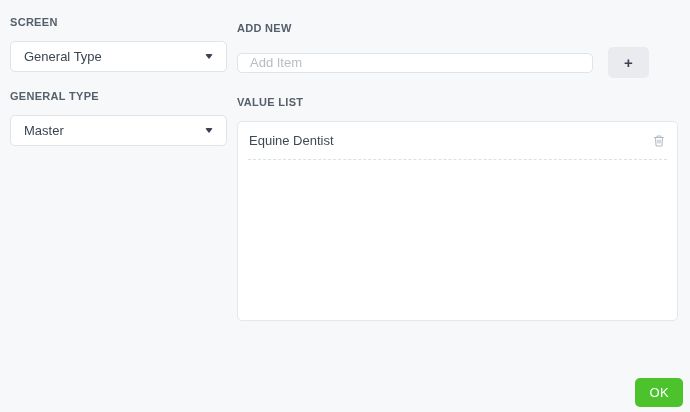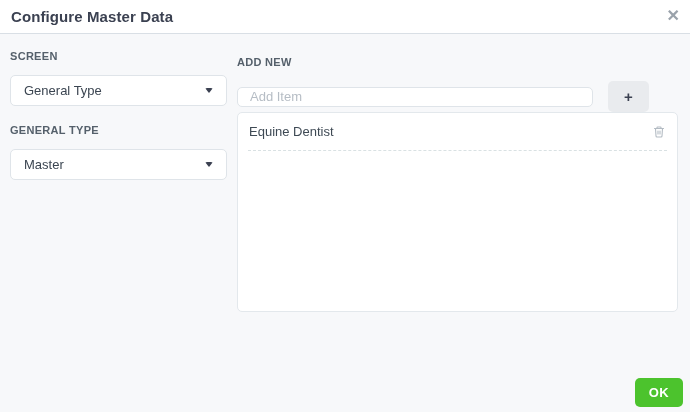--- a/index.html
+++ b/index.html
@@ -151,35 +151,31 @@
     right: 7px;
     bottom: 5px;
     height: 29px;
     min-width: 46px;
     padding: 0 14px;
     background: #4cc32d;
     border: none;
     border-radius: 5px;
     color: #ffffff;
     font-size: 13px;
-    font-weight: bold;
+    font-weight: normal;
     font-family: "Liberation Sans", sans-serif;
     cursor: pointer;
     letter-spacing: 0.4px;
   }
 </style>
 </head>
 <body>
 
 <div class="modal">
 
-  <div class="header">
-    <span class="title">Configure Master Data</span>
-    <span class="close">✕</span>
-  </div>
 
   <div class="body">
 
     <div class="col-left">
       <div class="field-label">SCREEN</div>
       <div class="select">
         <span class="select-value">General Type</span>
         <span class="caret"></span>
       </div>
 
@@ -190,20 +186,21 @@
       </div>
     </div>
 
     <div class="col-right">
       <div class="field-label">ADD NEW</div>
       <div class="add-row">
         <input class="add-input" type="text" placeholder="Add Item" style="">
         <button class="add-btn">+</button>
       </div>
 
+      <div class="field-label second">VALUE LIST</div>
       <div class="value-list">
         <div class="value-item">
           <span class="value-text">Equine Dentist</span>
           <span class="trash">
             <svg width="12" height="13" viewBox="0 0 24 24" fill="none" stroke="#b3bbc3" stroke-width="2.2" stroke-linecap="round" stroke-linejoin="round">
               <path d="M3 6h18"></path>
               <path d="M8 6V4a1 1 0 0 1 1-1h6a1 1 0 0 1 1 1v2"></path>
               <path d="M5 6l1 15a2 2 0 0 0 2 2h8a2 2 0 0 0 2-2l1-15"></path>
               <line x1="10" y1="11" x2="10" y2="17"></line>
               <line x1="14" y1="11" x2="14" y2="17"></line>

